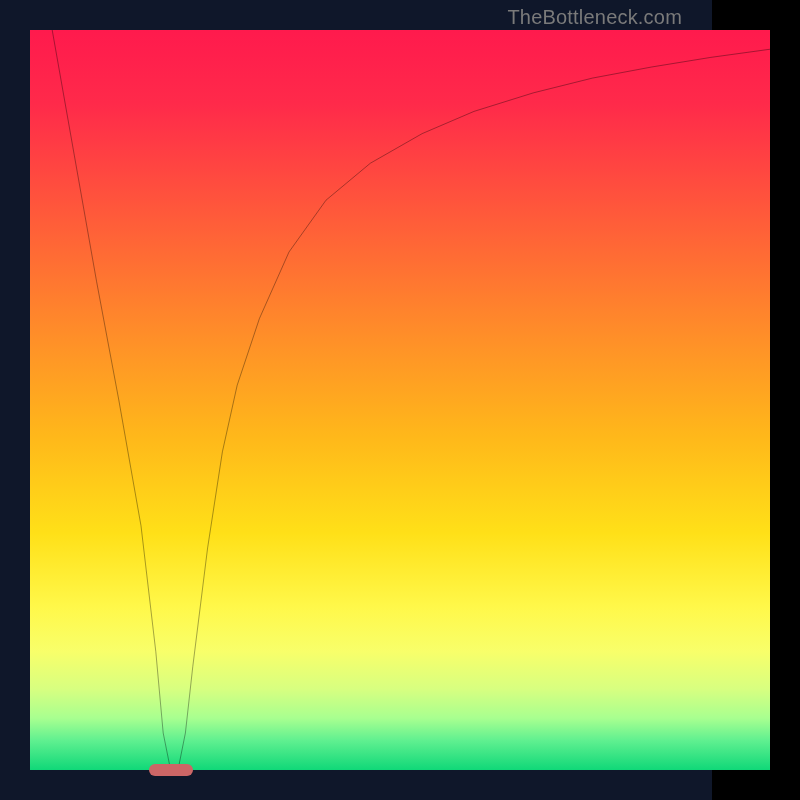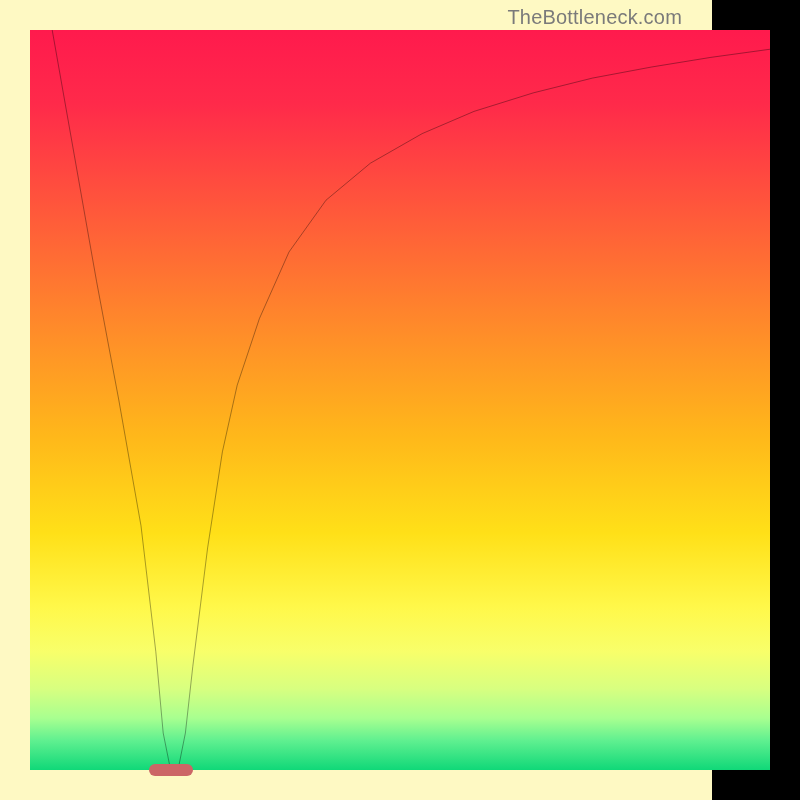--- a/index.html
+++ b/index.html
@@ -8,21 +8,21 @@
     width: 800px;
     height: 800px;
     overflow: hidden;
     background: #000;
     font-family: Arial, Helvetica, sans-serif;
   }
   .frame {
     position: relative;
     width: 712px;
     height: 800px;
-    background: #fef9c3;
+    background: #0f172a;
   }
   .plot-area {
     position: absolute;
     left: 30px;
     top: 30px;
     width: 740px;
     height: 740px;
     background: linear-gradient(
       to bottom,
       #ff1a4d 0%,

